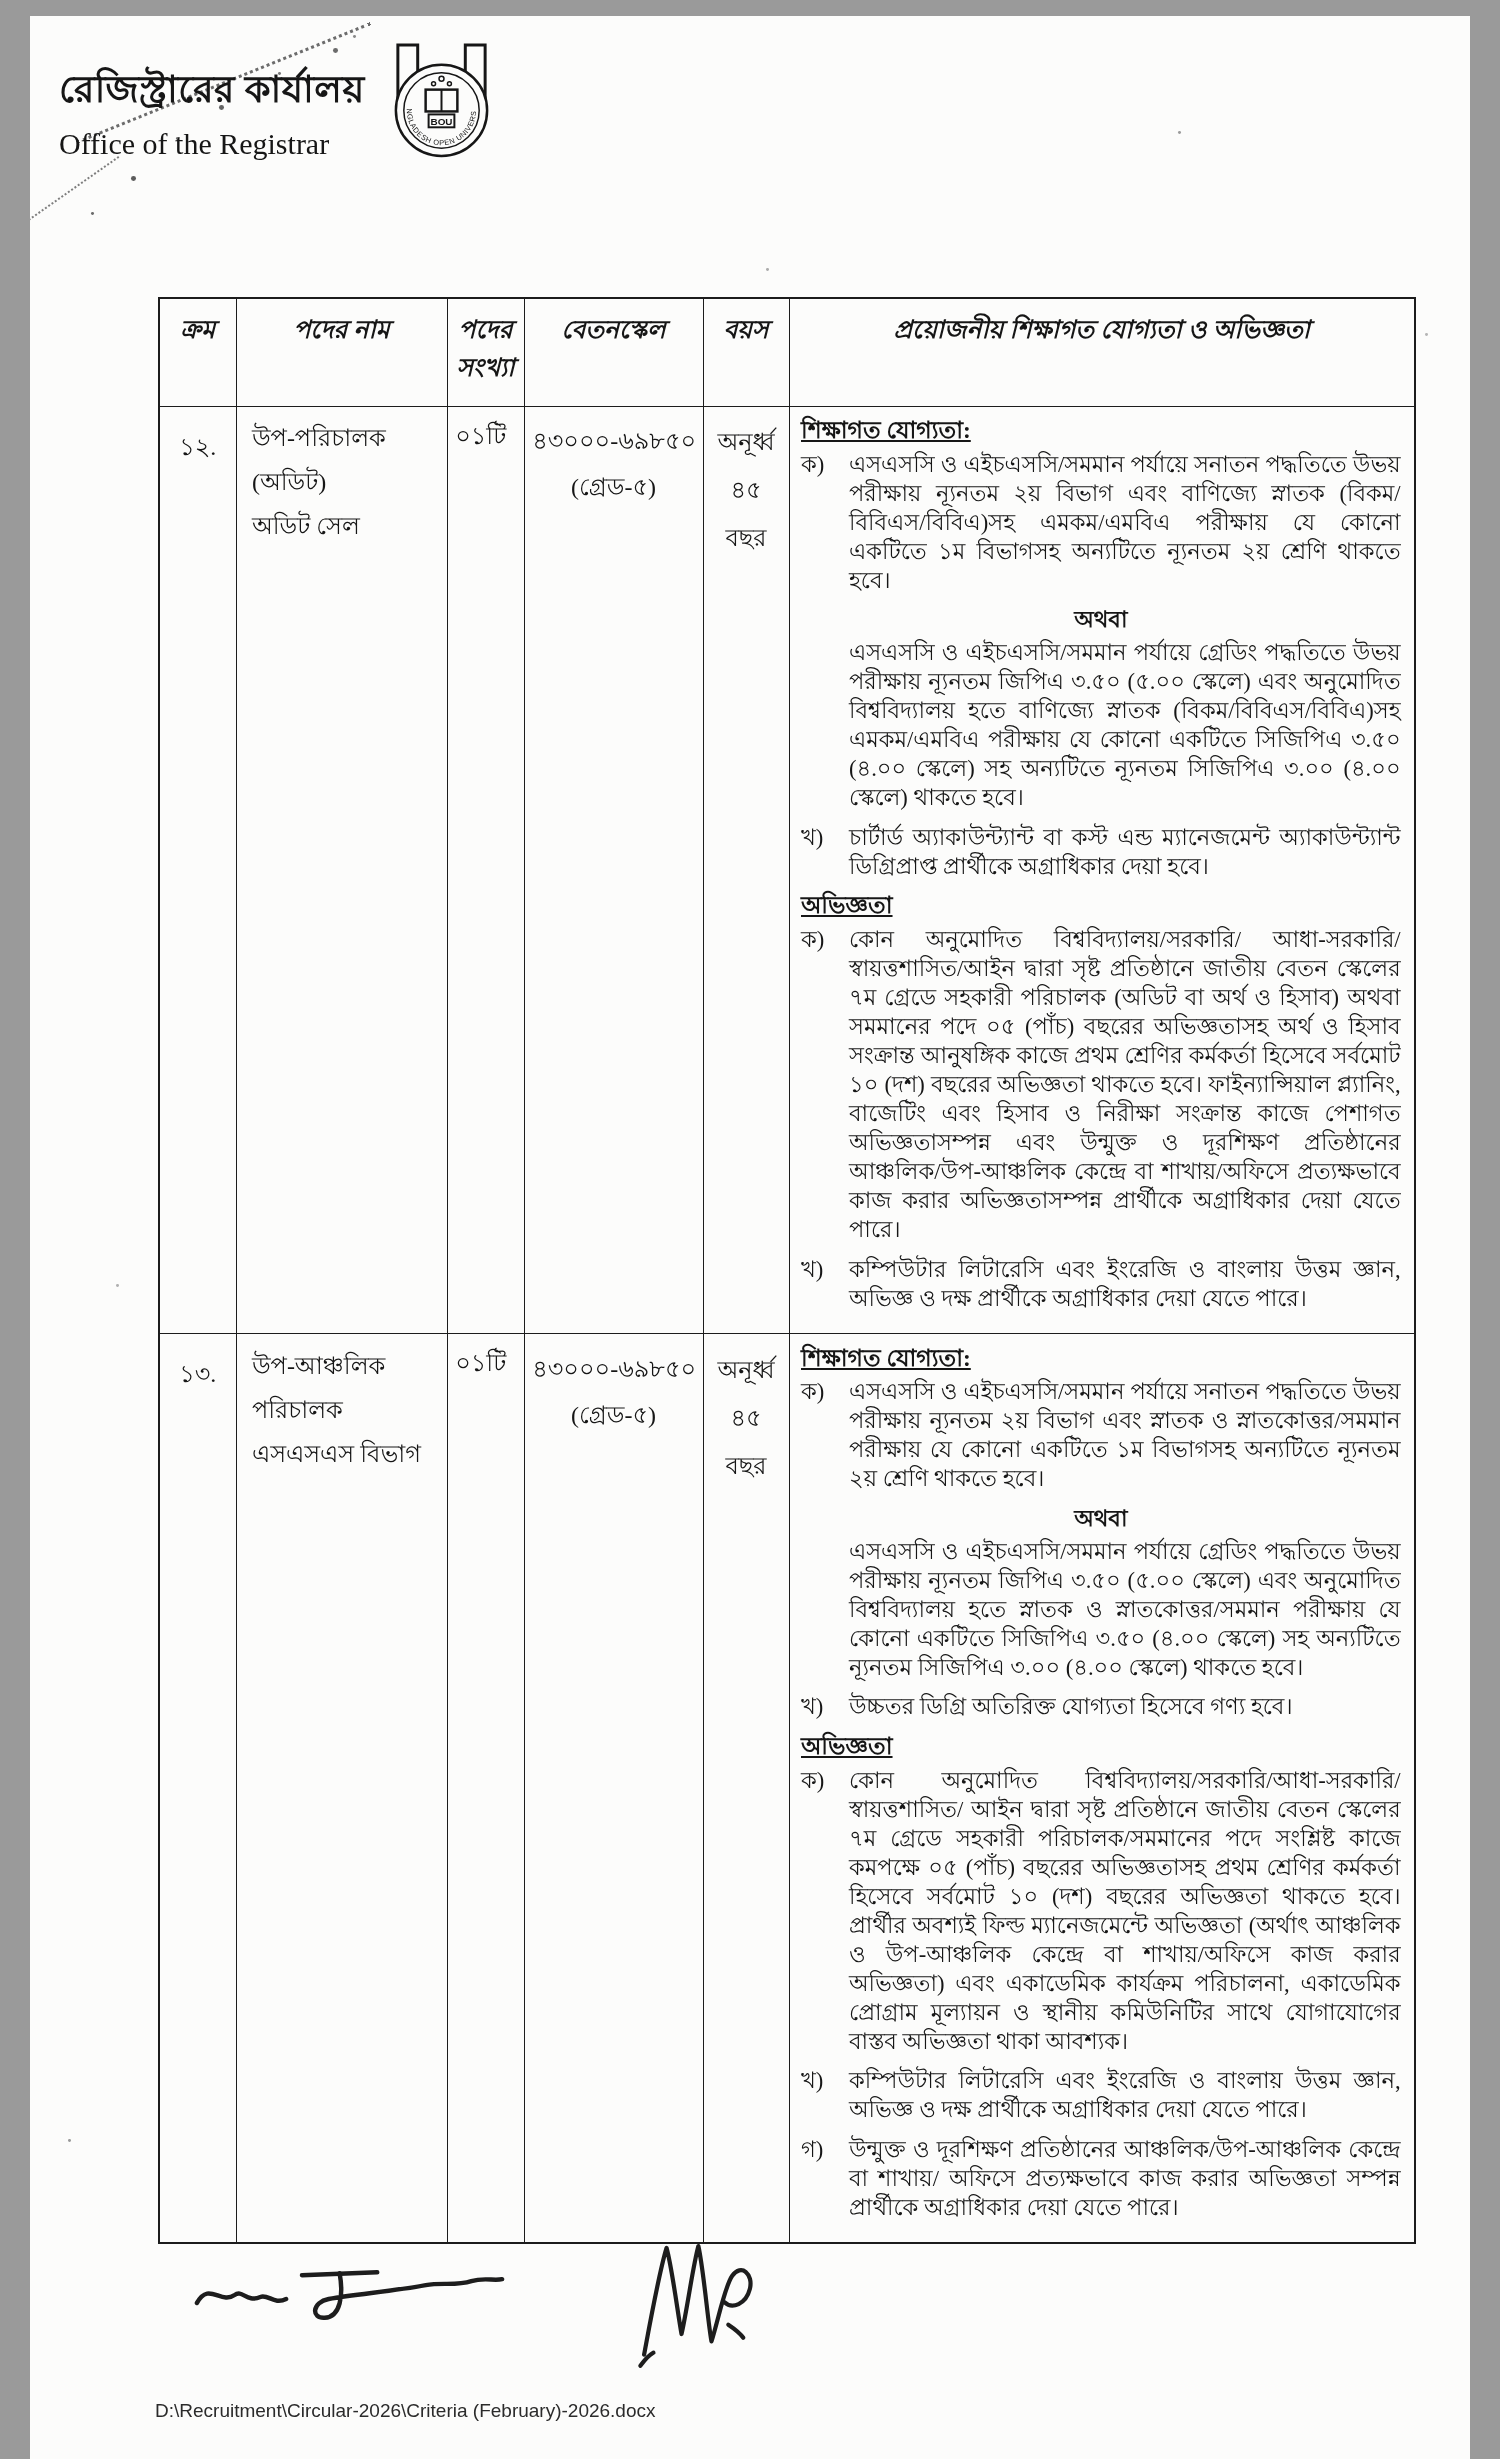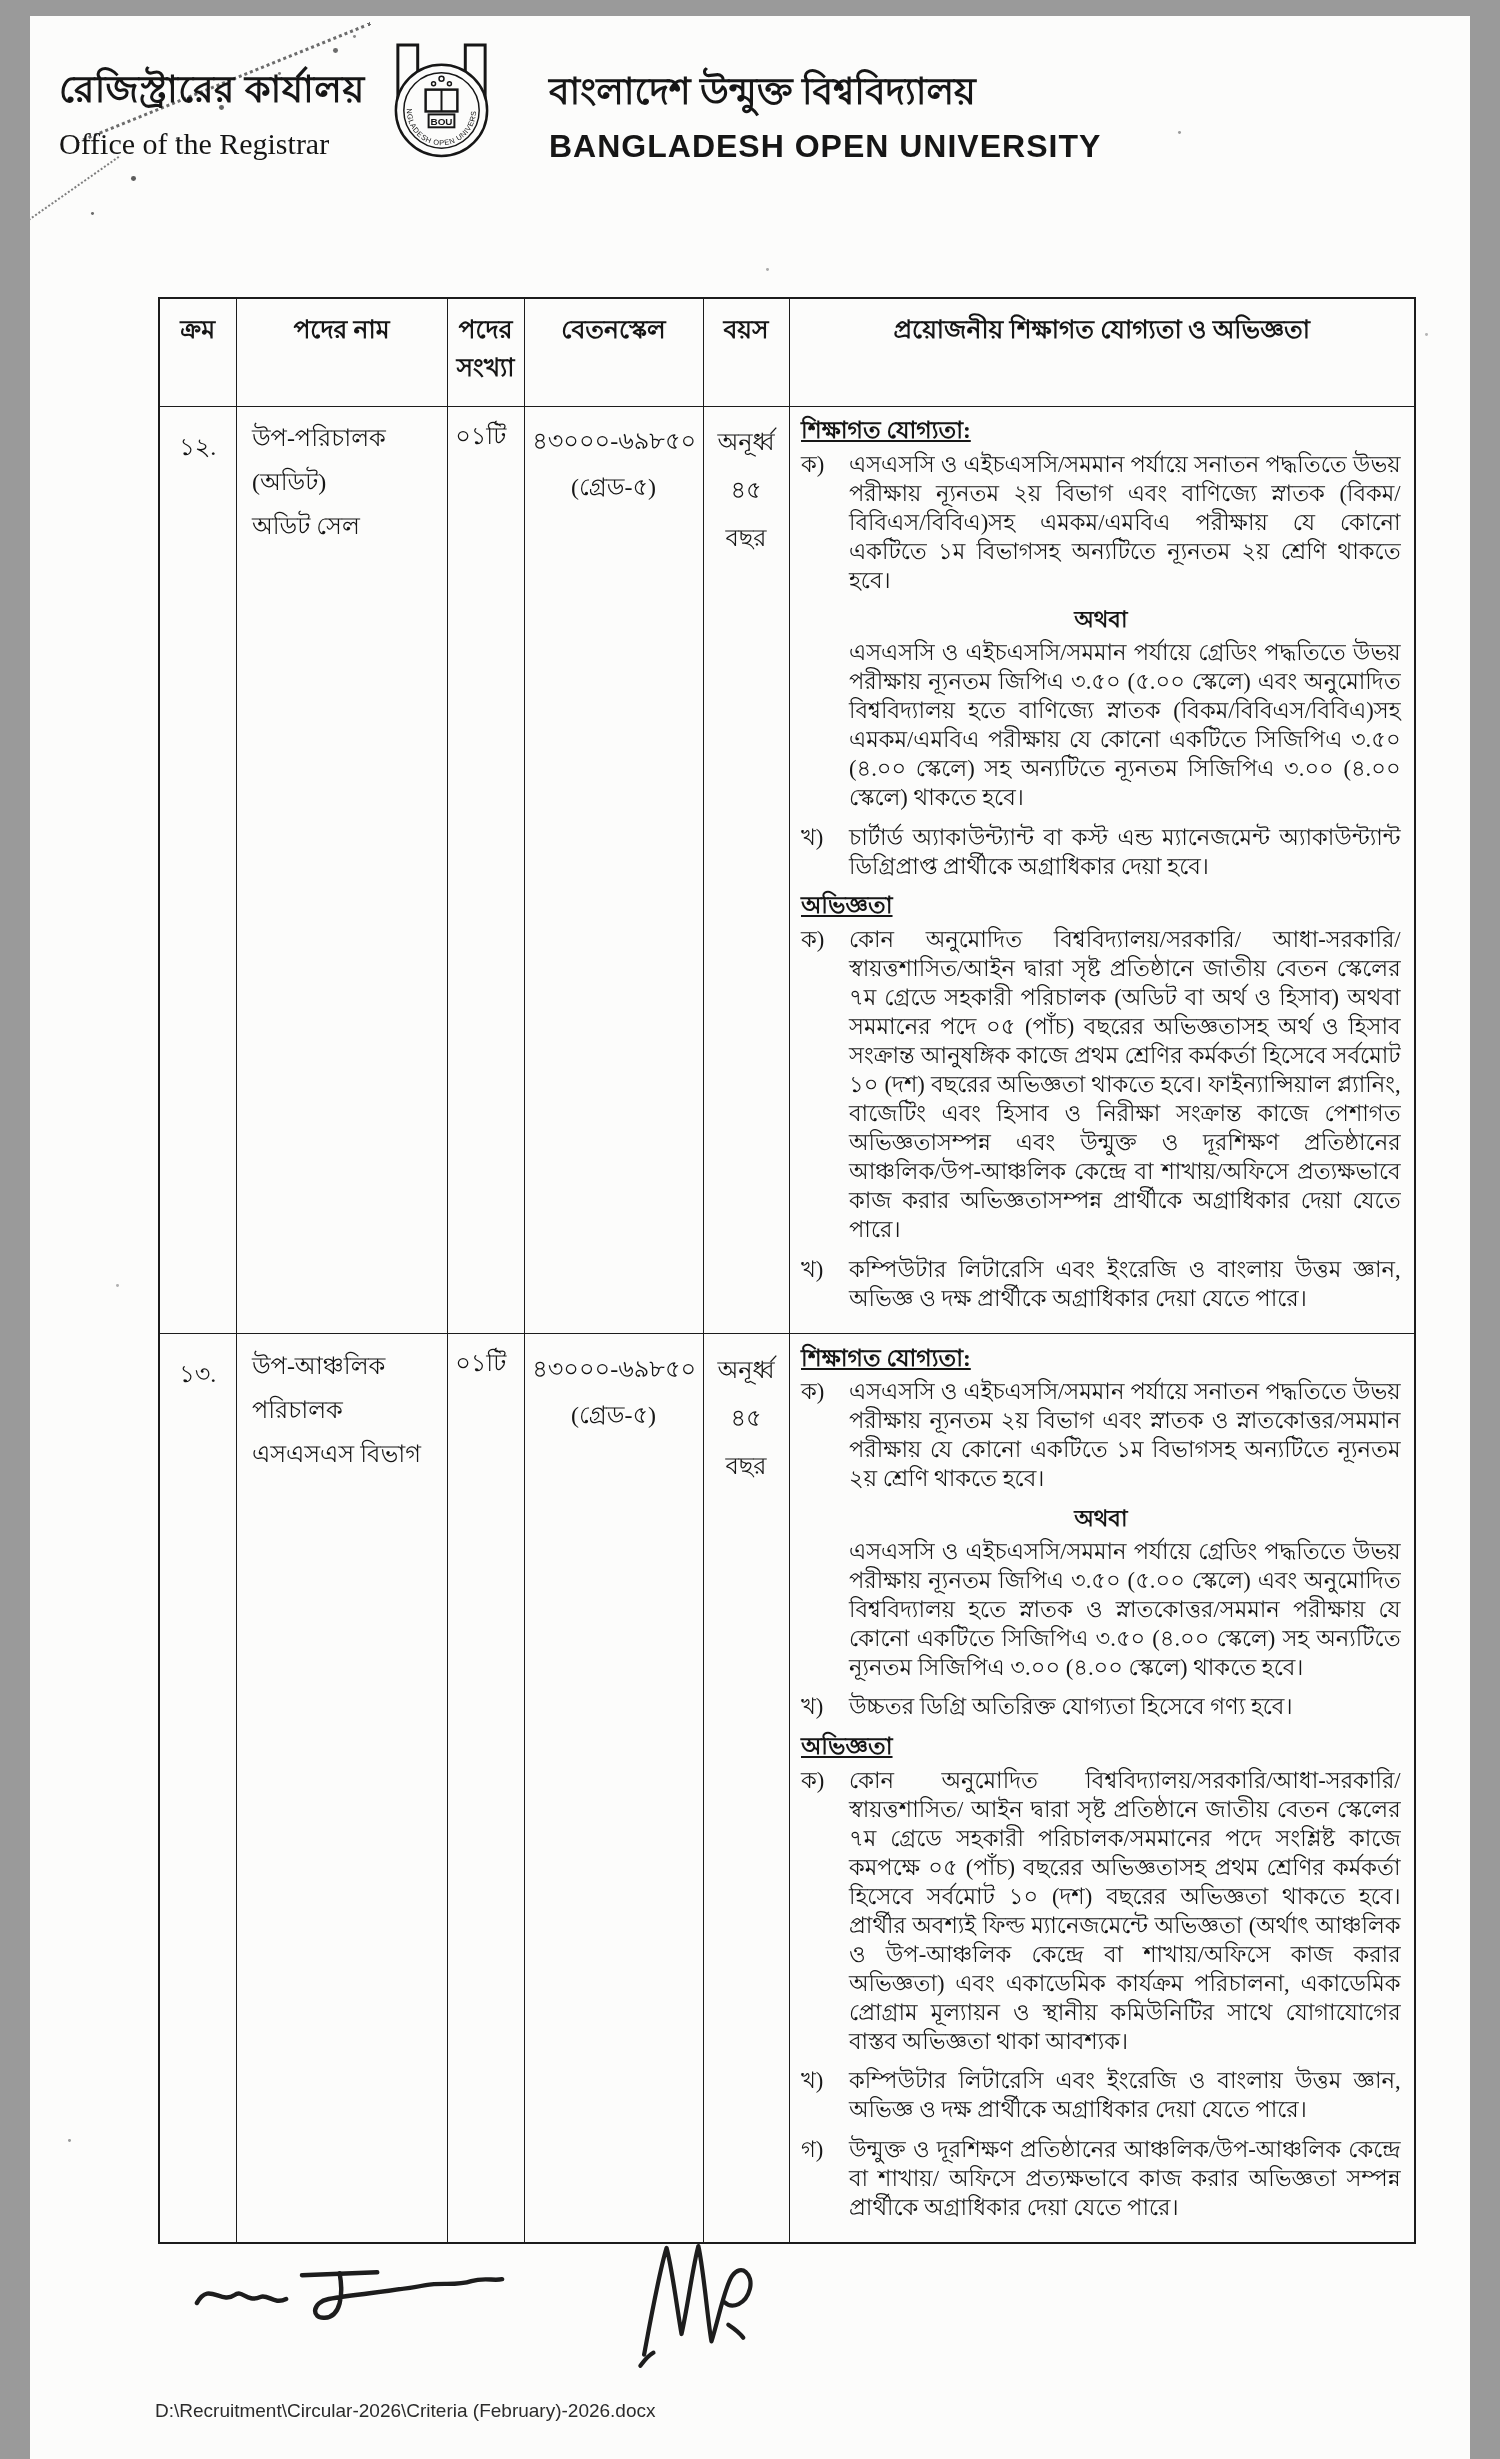--- a/index.html
+++ b/index.html
@@ -28,21 +28,21 @@
   .logo{position:absolute;left:352px;top:23px;width:119px;height:131px;}
   .univ{position:absolute;left:519px;top:46px;}
   .univ .bn{font-size:37px;font-weight:bold;}
   .univ .en{font-size:32px;font-weight:bold;letter-spacing:1px;margin-top:2.9px;
     font-family:"Liberation Sans","DejaVu Sans",sans-serif;}
   
   .table-wrap{position:absolute;left:128px;top:281px;width:1257px;}
   table.main{width:100%;border-collapse:collapse;table-layout:fixed;}
   table.main th,table.main td{border:1.9px solid #1c1c1c;vertical-align:top;}
   table.main{border:2.9px solid #1c1c1c;}
-  thead tr{height:108px;}
+  thead tr{height:108px;font-style:italic;}
   thead th{font-size:25px;font-weight:bold;text-align:center;padding:11.5px 3.8px 7.7px;
     border-bottom:5.8px double #1c1c1c;line-height:1.55;}
   tbody tr.r0{height:765px;}
   tbody tr.r1{height:851px;}
   td{font-size:22.6px;line-height:29px;padding:9.6px 7.7px;}
   .c-serial{text-align:center;font-size:24px;padding-top:26px;}
   .c-post{font-size:24px;line-height:44px;padding:9.6px 5.8px 0 15.4px;}
   .c-count{font-size:24px;padding-top:15.4px;}
   .c-scale{text-align:center;font-size:24px;line-height:46px;padding-top:11.5px;}
   .c-age{text-align:center;font-size:24px;line-height:48px;padding-top:11.5px;}
@@ -89,24 +89,20 @@
     </text>
     <circle class="logo-stroke" cx="60" cy="40" r="2.5" stroke-width="1.5"></circle>
     <circle class="logo-stroke" cx="52" cy="45" r="2" stroke-width="1.5"></circle>
     <circle class="logo-stroke" cx="68" cy="45" r="2" stroke-width="1.5"></circle>
     <rect class="logo-stroke" x="44" y="51" width="32" height="22" stroke-width="2.5"></rect>
     <line class="logo-stroke" x1="60" y1="51" x2="60" y2="73" stroke-width="2"></line>
     <rect class="logo-stroke" x="47" y="76" width="26" height="13" stroke-width="2"></rect>
     <text x="60" y="86.5" font-size="10" font-weight="bold" text-anchor="middle" fill="#161616" font-family="Liberation Sans, sans-serif">BOU</text>
   </svg>
 
-  <div class="univ">
-    <div class="bn">বাংলাদেশ উন্মুক্ত বিশ্ববিদ্যালয়</div>
-    <div class="en">BANGLADESH OPEN UNIVERSITY</div>
-  </div>
 
   <div class="table-wrap">
     <table class="main">
       <colgroup>
         <col style="width:77px">
           <col style="width:211px">
           <col style="width:77px">
         <col style="width:179px">
           <col style="width:86px">
           <col style="width:626px">

